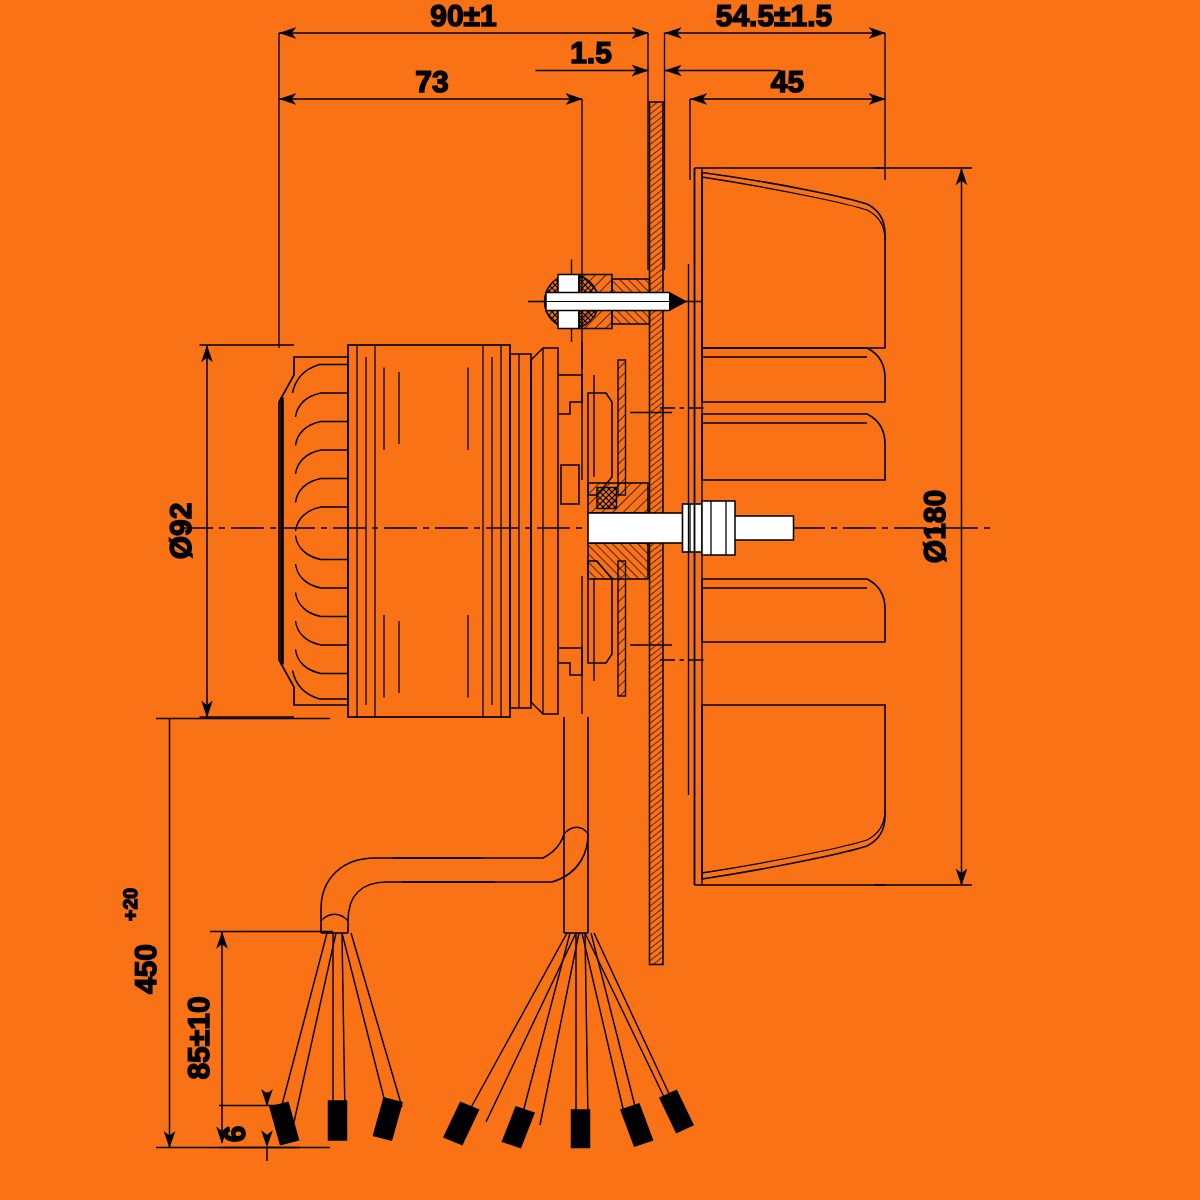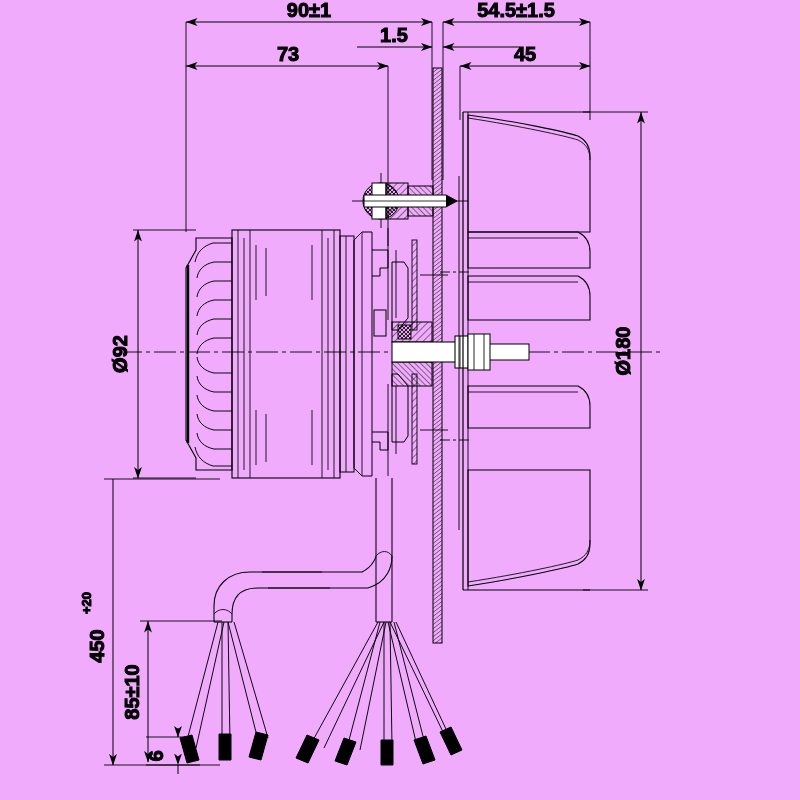--- a/index.html
+++ b/index.html
@@ -2,21 +2,21 @@
 <html><head>
 <meta charset="utf-8">
 <title>Technical Drawing</title>
 <style>
   html,body{margin:0;padding:0;background:#ffffff;}
   body{
     width:800px;height:800px;overflow:hidden;
     font-family:"Liberation Sans", sans-serif;
     color:#000;
   }
-  #sheet{position:relative;width:800px;height:800px;background:#f0abfc;}
+  #sheet{position:relative;width:800px;height:800px;background:#f97316;}
   svg{display:block;}
   text{font-family:"Liberation Sans", sans-serif;fill:#000;}
   .dimtxt{font-size:20px;font-weight:bold;}
   .dimtxt-sm{font-size:13px;font-weight:bold;}
 </style>
 </head>
 <body>
 
 <div id="sheet">
 <svg width="800" height="800" viewBox="0 0 800 800" shape-rendering="geometricPrecision">

